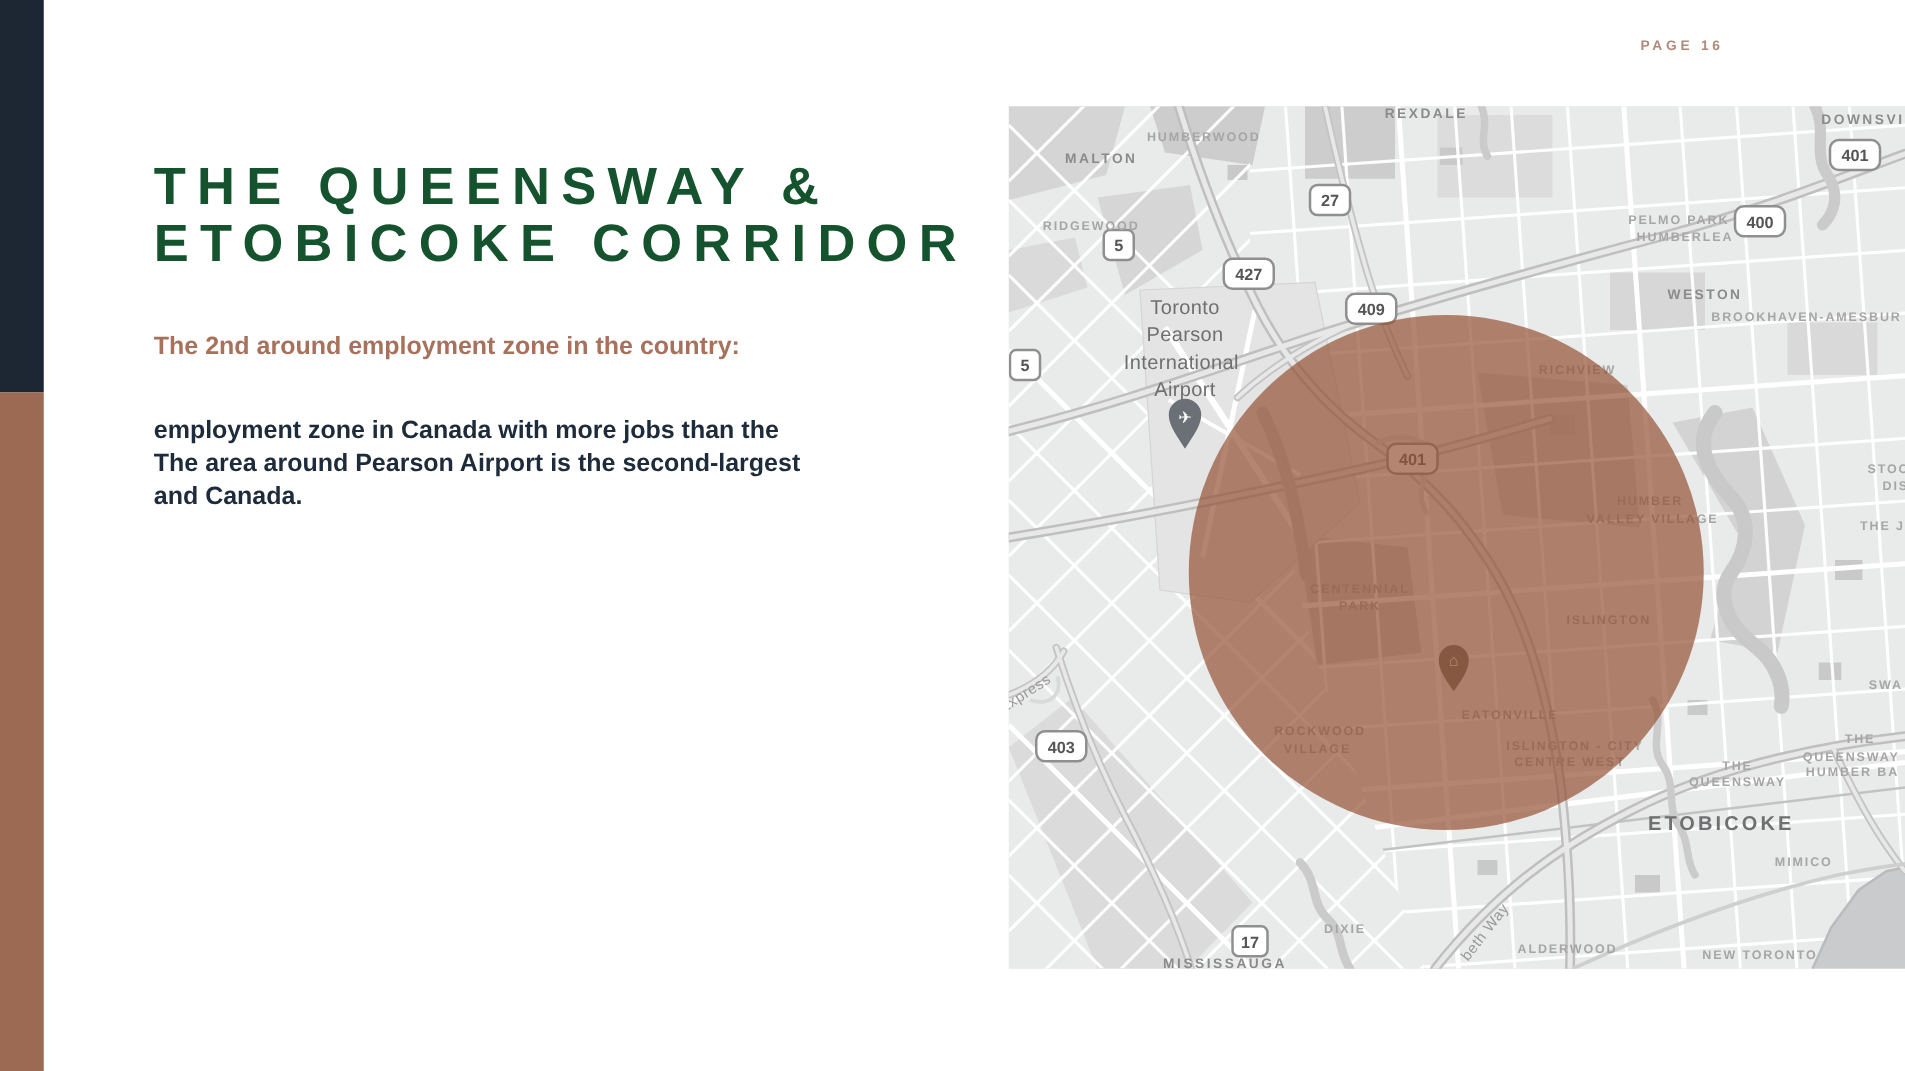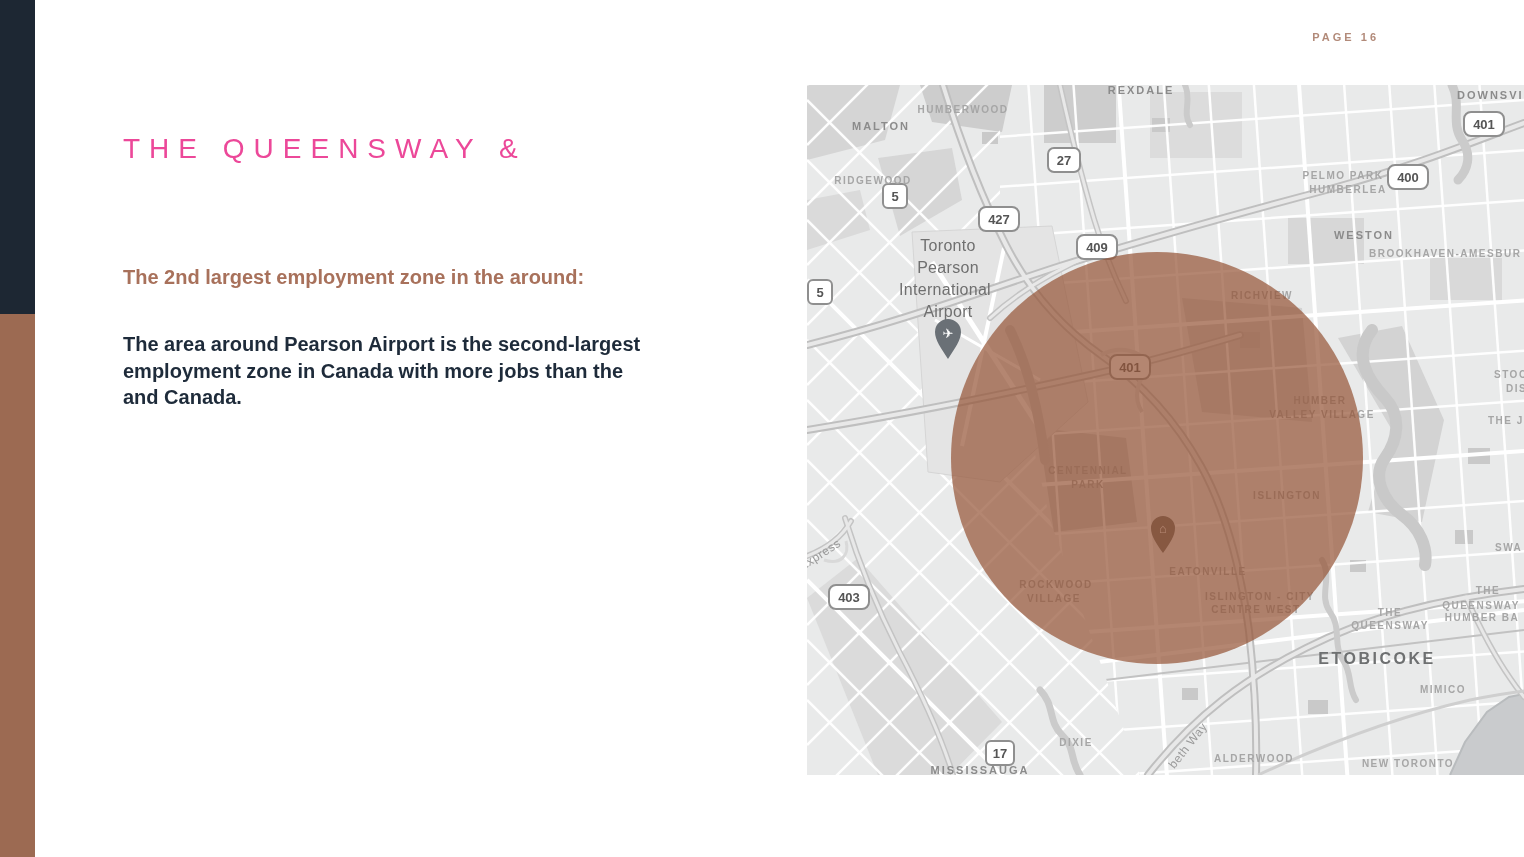--- a/index.html
+++ b/index.html
@@ -1,20 +1,20 @@
 <!DOCTYPE html>
 <html><head>
 <meta charset="utf-8">
 <style>
   html,body{margin:0;padding:0;background:#ffffff;overflow:hidden;}
   .slide{position:relative;width:1412px;height:857px;background:#ffffff;font-family:"Liberation Sans",sans-serif;}
   .bar-navy{position:absolute;left:0;top:0;width:35px;height:314px;background:#1D2733;}
   .bar-brown{position:absolute;left:0;top:314px;width:35px;height:543px;background:#9C6A52;}
   .page-num{position:absolute;top:31px;right:33px;font-size:11px;font-weight:bold;letter-spacing:3px;color:#B28A79;}
-  .title{position:absolute;left:123px;top:126px;margin:0;font-weight:400;font-size:28px;line-height:46px;letter-spacing:9px;color:#ec4899;}
+  .title{position:absolute;left:123px;top:126px;margin:0;font-weight:700;font-size:42px;line-height:46px;letter-spacing:9px;color:#14532d;}
   .subtitle{position:absolute;left:123px;top:266px;font-size:20px;font-weight:bold;color:#A8715B;}
   .body-text{position:absolute;left:123px;top:331px;font-size:20px;font-weight:bold;color:#1E2B3A;line-height:26.5px;}
   .map-wrap{position:absolute;left:807px;top:85px;width:717px;height:690px;background:#e9eaea;}
   .map-wrap svg{display:block;width:100%;height:100%;}
   
   text{font-family:"Liberation Sans",sans-serif;}
   .nb{font-size:10px;font-weight:bold;fill:#a6a6a6;letter-spacing:1.5px;text-anchor:middle;}
   .city{font-size:11px;font-weight:bold;fill:#8b8b8b;letter-spacing:2px;text-anchor:middle;}
   .bigcity{font-size:16px;font-weight:bold;fill:#6e7071;letter-spacing:2.5px;text-anchor:middle;}
   .apt{font-size:16px;fill:#6f6f6f;text-anchor:middle;letter-spacing:.3px;}
@@ -31,27 +31,27 @@
   .riv{fill:none;stroke:#cbcbcb;stroke-width:9;stroke-linecap:round;}
 </style>
 </head>
 <body>
 
 <div class="slide">
   <div class="bar-navy"></div>
   <div class="bar-brown"></div>
   <div class="page-num">PAGE 16</div>
 
-  <h1 class="title"><span>THE QUEENSWAY &amp;</span><br></h1>
-
-  <div class="subtitle">The 2nd largest employment zone in the around:</div>
+  <h1 class="title"><span>THE QUEENSWAY &amp;</span><br><span>ETOBICOKE CORRIDOR</span></h1>
+
+  <div class="subtitle">The 2nd around employment zone in the country:</div>
 
   <div class="body-text">
+    <div>employment zone in Canada with more jobs than the</div>
     <div>The area around Pearson Airport is the second-largest</div>
-    <div>employment zone in Canada with more jobs than the</div>
     <div>and Canada.</div>
   </div>
 
   <div class="map-wrap">
     <svg viewBox="807 85 717 690" preserveAspectRatio="none">
       <defs>
         <clipPath id="clip-left">
             <polygon points="807,85 1000,85 1000,300 1050,520 1140,775 807,775"></polygon>
           </clipPath>
         <clipPath id="clip-right">

